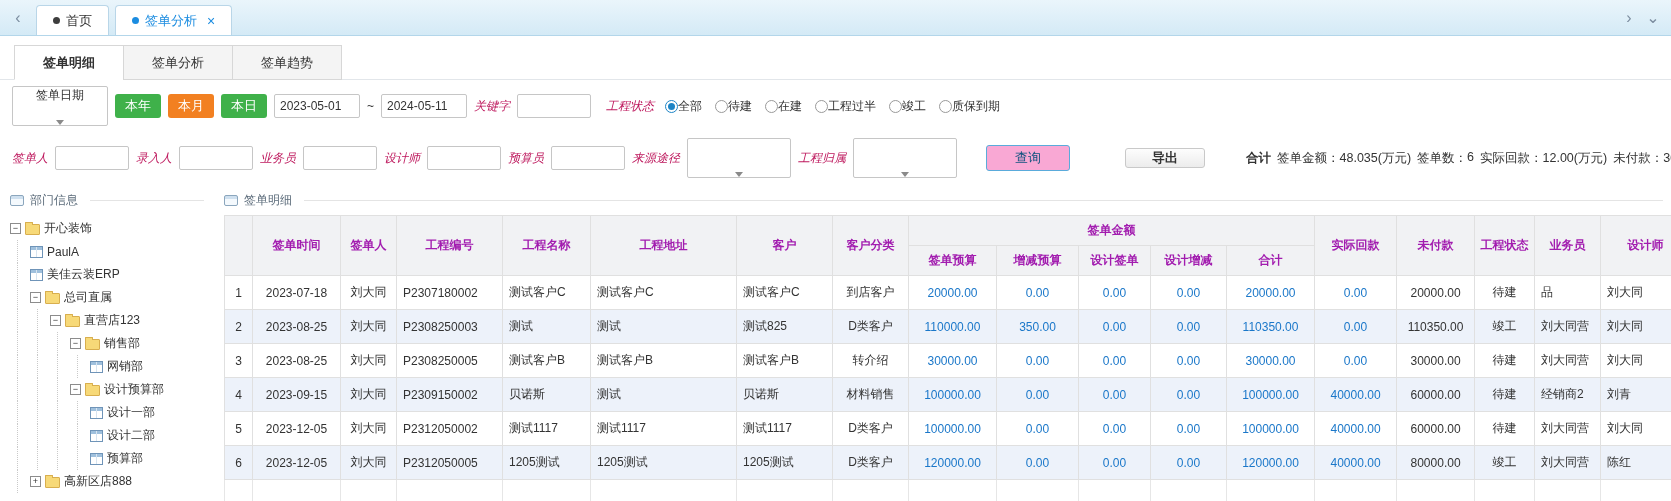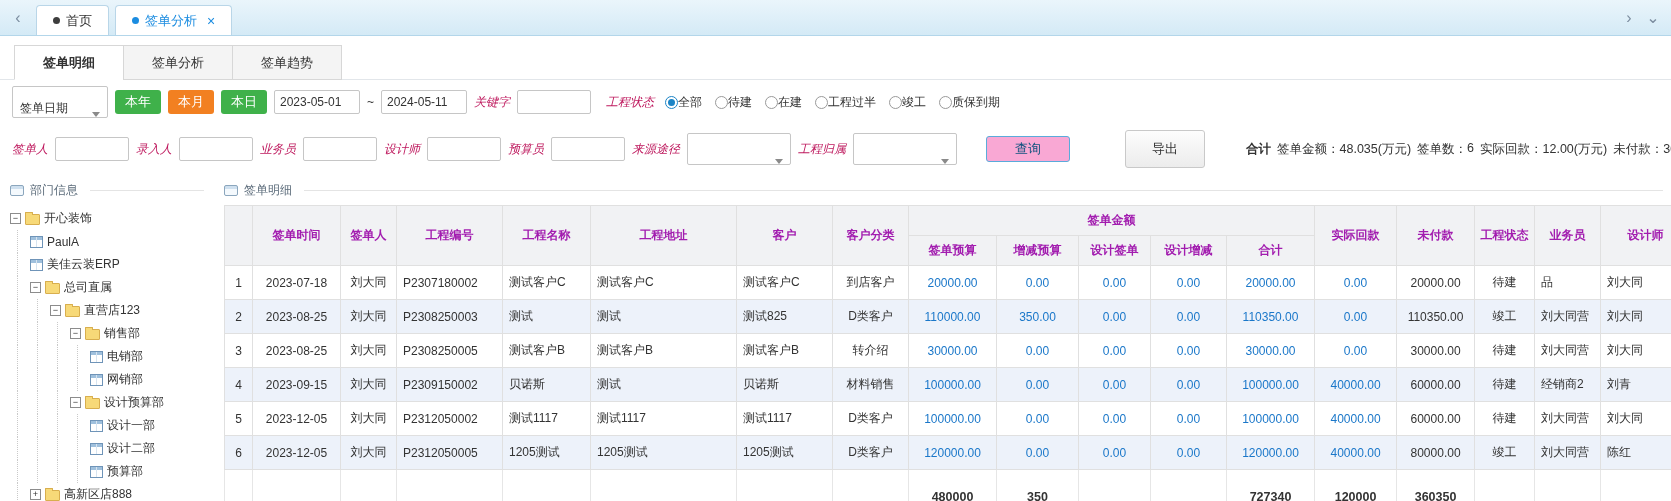--- a/index.html
+++ b/index.html
@@ -18,34 +18,34 @@
   .topbar-right { margin-left:auto; display:flex; align-self:center; }
 
   
   .subtabs { display:flex; align-items:flex-end; padding:8px 14px 0; border-bottom:1px solid #e2e6ea; height:44px; background:#fff; }
   .subtab { height:35px; display:flex; align-items:center; padding:0 28px; background:#f4f4f4; border:1px solid #d7d7d7; margin-right:-1px; margin-bottom:-1px; font-size:13px; cursor:pointer; color:#333; }
   .subtab.active { background:#fff; font-weight:bold; border-bottom-color:#fff; }
 
   
   .filter-row { display:flex; align-items:center; gap:7px; padding:6px 12px; white-space:nowrap; }
   .f-label { color:#be185d;font-style:italic; }
-  .select-box { border:1px solid #c6c6c6; border-radius:2px; height:32px; display:flex; align-items:flex-end; justify-content:space-between; padding:0 7px; background:#fff; min-width:96px; cursor:pointer; }
+  .select-box { border:1px solid #c6c6c6; border-radius:2px; height:40px; display:flex; align-items:center; justify-content:space-between; padding:0 7px; background:#fff; min-width:96px; cursor:pointer;flex-direction:column; }
   .caret { width:0; height:0; border-left:4px solid transparent; border-right:4px solid transparent; border-top:5px solid #8a8a8a; }
   .quick-btn { height:24px; padding:0 10px; border-radius:3px; color:#fff; font-size:13px; display:flex; align-items:center; border:none; cursor:pointer; }
   .green { background:#3fb14a; }
   .orange { background:#f28021; }
   .text-input { border:1px solid #c6c6c6; border-radius:2px; height:24px; width:74px; padding:0 5px; font-size:12px; font-family:inherit; color:#333; }
   .date-input { width:86px; }
   .radio-group { display:flex; align-items:center; gap:13px; margin-left:4px; }
   .radio-option { display:flex; align-items:center; cursor:pointer; }
   .radio { width:13px; height:13px; border:1px solid #9a9a9a; border-radius:50%; background:#fff; position:relative; flex:none; }
   .radio.checked { border-color:#1c84c6; }
   .radio.checked::after { content:''; position:absolute; left:2px; top:2px; right:2px; bottom:2px; border-radius:50%; background:#1c84c6; }
   .btn-query { background:#f9a8d4; border:1px solid #5aabdb; color:#10527f; border-radius:3px; height:26px; padding:0 28px; font-size:13px; margin-left:22px; cursor:pointer; }
-  .btn-export { background:linear-gradient(#fdfdfd,#ececec); border:1px solid #c9c9c9; color:#333; border-radius:3px; height:38px; padding:0 26px; font-size:13px; margin-left:48px; cursor:pointer; }
+  .btn-export { background:linear-gradient(#fdfdfd,#ececec); border:1px solid #c9c9c9; color:#333; border-radius:3px; height:20px; padding:0 26px; font-size:13px; margin-left:48px; cursor:pointer;font-weight:bold; }
   .summary { display:flex; align-items:center; gap:6px; margin-left:34px; font-size:12.5px; color:#333; }
   .summary .sum-prefix { font-weight:bold; }
   .sum-item { display:flex; }
 
   
   .content { display:flex; height:355px; }
   .left-panel { width:218px; padding:4px 6px 0 10px; overflow:hidden; }
   .main-panel { flex:1; padding:4px 0 0 6px; overflow:hidden; }
   .panel-head { display:flex; align-items:center; height:24px; gap:6px; color:#5b6b7a; }
   .panel-head .rule { flex:1; border-top:1px solid #e4e4e4; margin-left:6px; margin-right:8px; }
@@ -227,28 +227,20 @@
             <span class="icon-folder"></span>
             <span class="tree-label">直营店123</span>
           </div>
           <div class="tree-row">
             <span class="indent"></span>
             <span class="indent"></span>
             <span class="indent"></span>
             <span class="expander">−</span>
             <span class="icon-folder"></span>
             <span class="tree-label">销售部</span>
-          </div>
-          <div class="tree-row">
-            <span class="indent"></span>
-            <span class="indent"></span>
-            <span class="indent"></span>
-            <span class="indent"></span>
-            <span class="icon-grid"></span>
-            <span class="tree-label">电销部</span>
           </div>
           <div class="tree-row">
             <span class="indent"></span>
             <span class="indent"></span>
             <span class="indent"></span>
             <span class="indent"></span>
             <span class="icon-grid"></span>
             <span class="tree-label">网销部</span>
           </div>
           <div class="tree-row">

